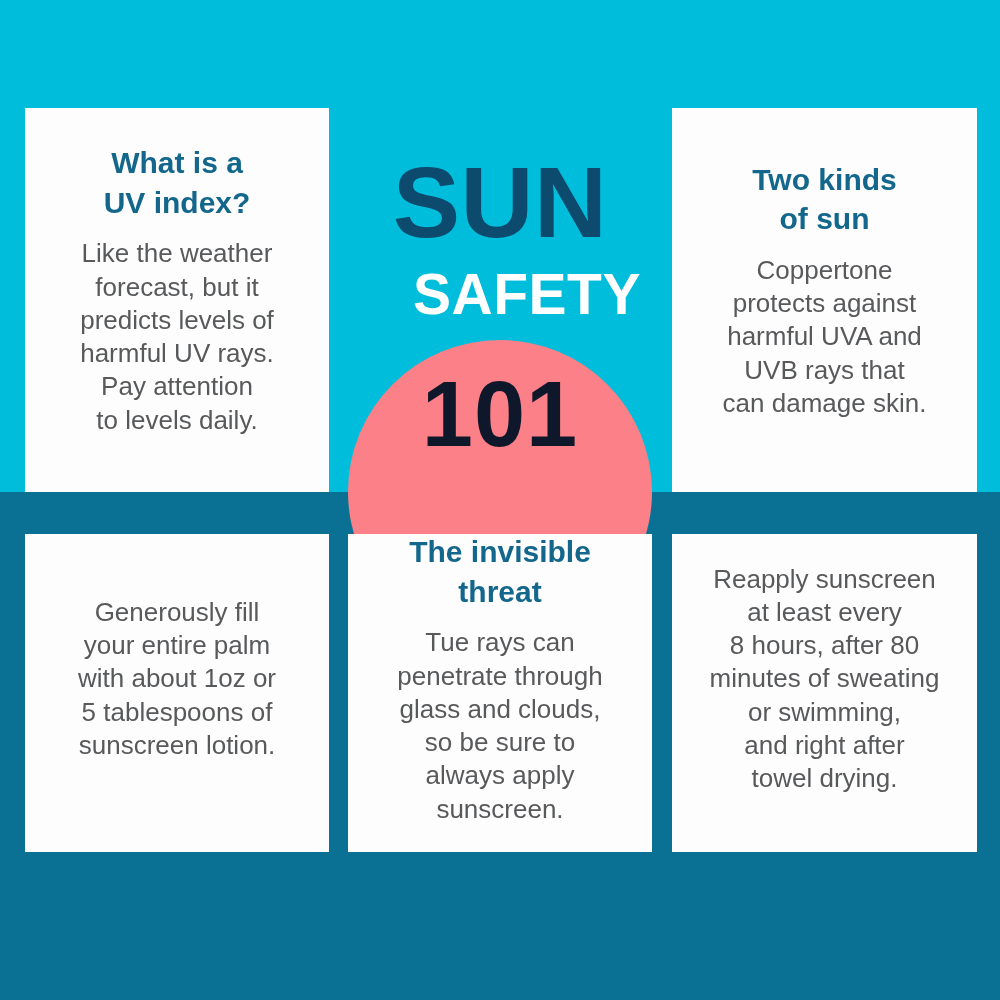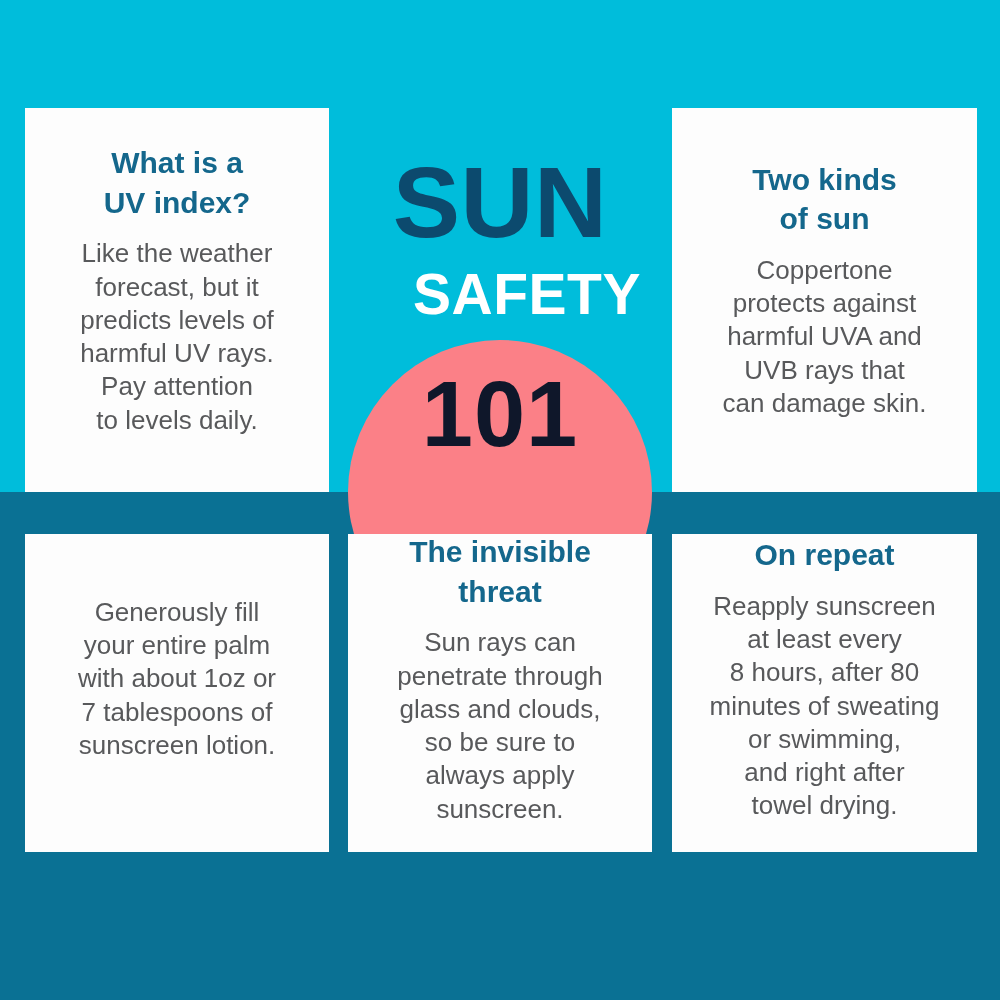--- a/index.html
+++ b/index.html
@@ -170,41 +170,40 @@
 Pay attention
 to levels daily.</div>
     </div>
   </div>
 
   <div class="card bottom col-left">
     <div class="inner">
       <div class="card-body">Generously fill
 your entire palm
 with about 1oz or
-7 tablespoons of
+5 tablespoons of
 sunscreen lotion.</div>
     </div>
   </div>
 
   <div class="card bottom col-center">
     <div class="inner">
       <div class="card-title">The invisible
 threat</div>
-      <div class="card-body">Sun rays can
+      <div class="card-body">Tue rays can
 penetrate through
 glass and clouds,
 so be sure to
 always apply
 sunscreen.</div>
     </div>
   </div>
 
   <div class="card bottom col-right">
     <div class="inner">
-      <div class="card-title">On repeat</div>
       <div class="card-body">Reapply sunscreen
 at least every
 8 hours, after 80
 minutes of sweating
 or swimming,
 and right after
 towel drying.</div>
     </div>
   </div>
 

